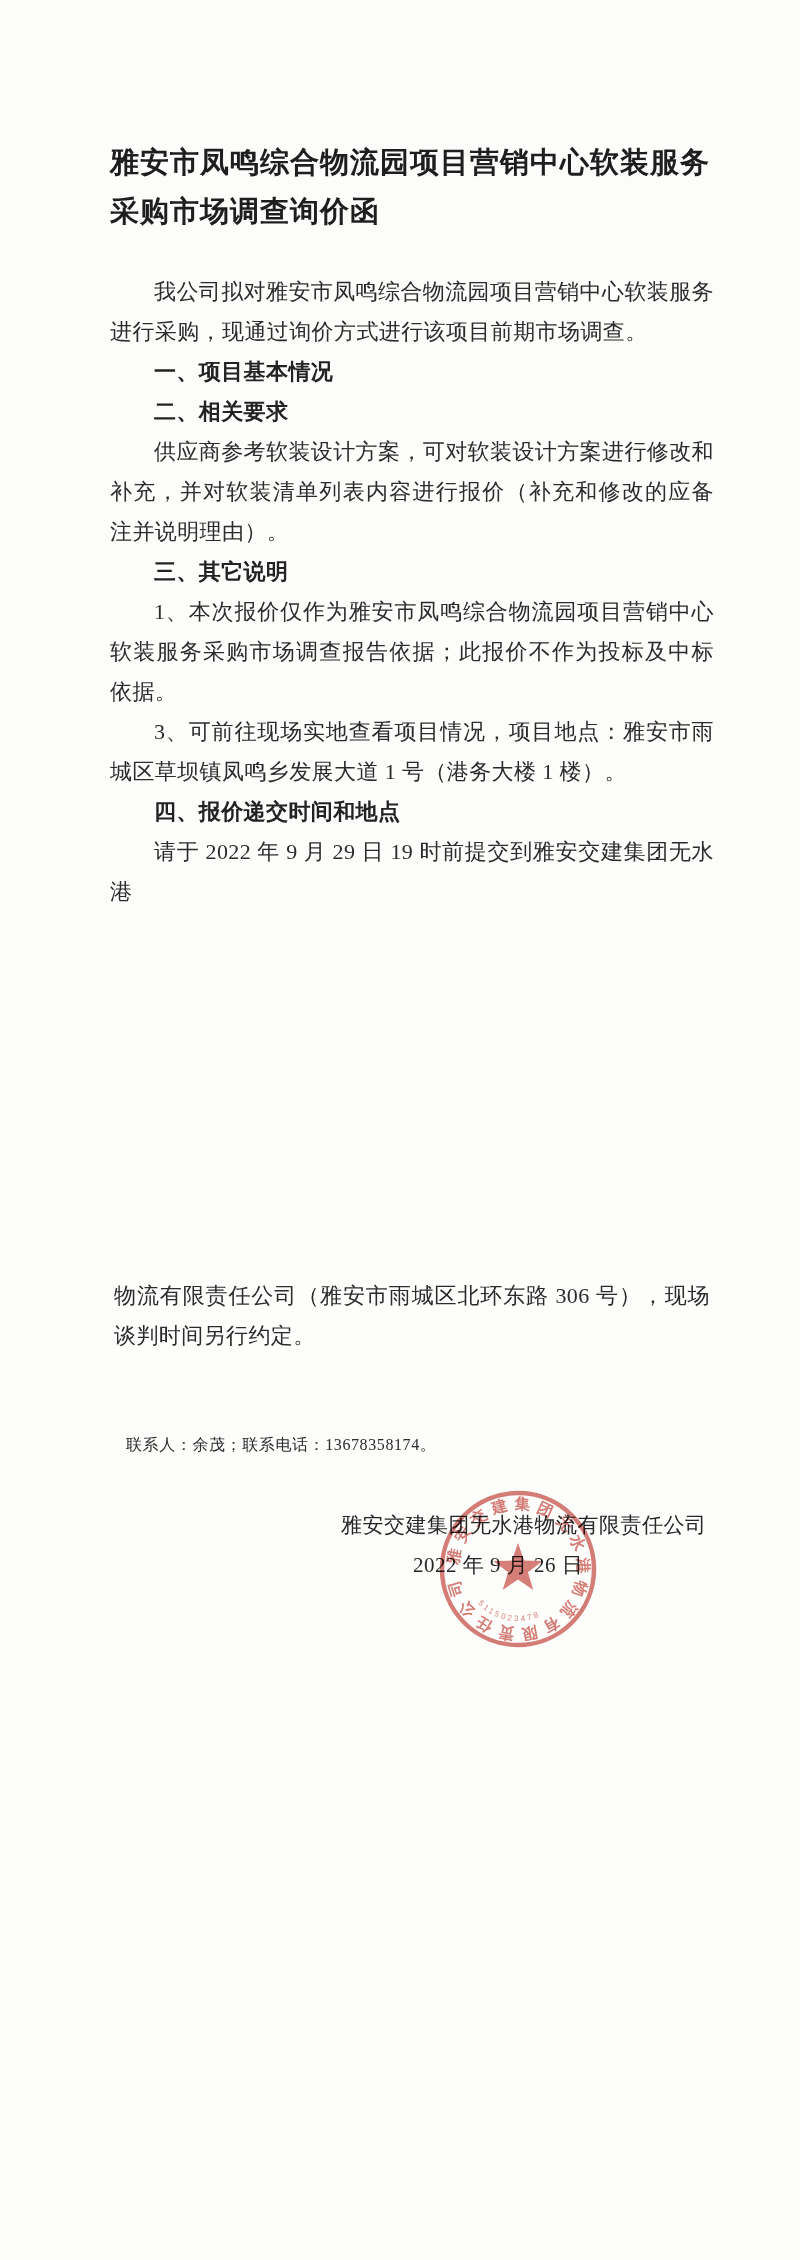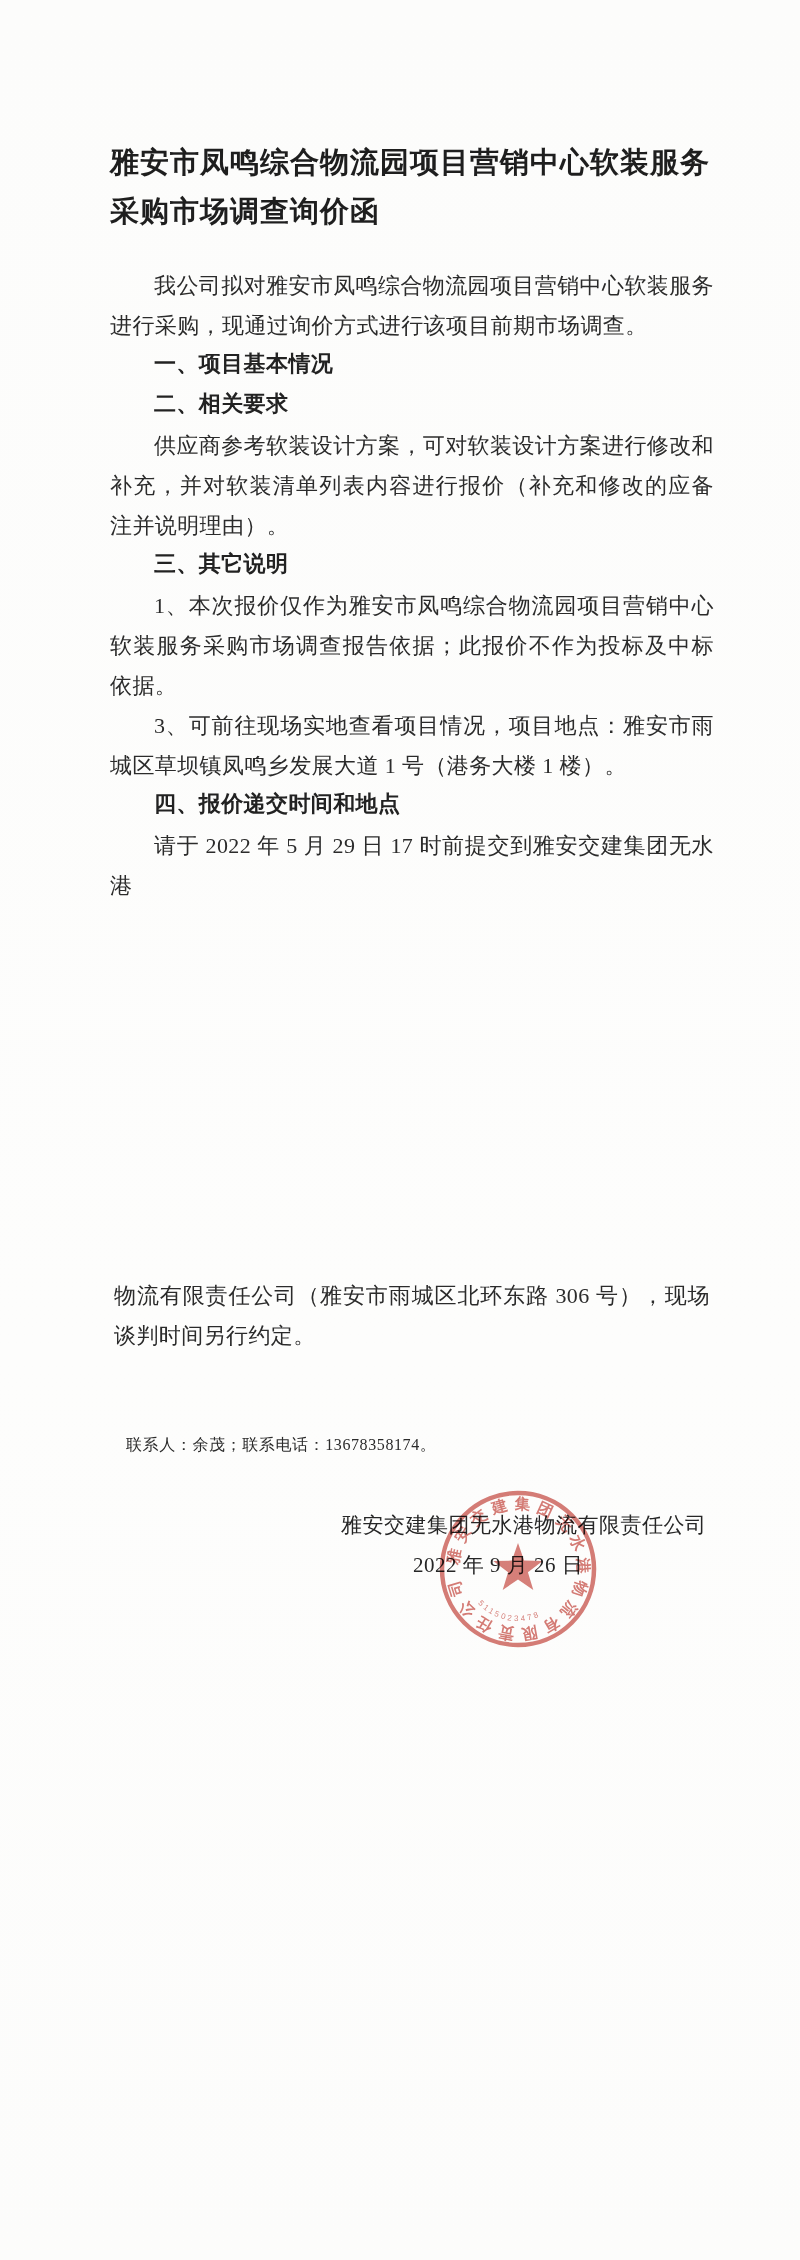--- a/index.html
+++ b/index.html
@@ -19,34 +19,34 @@
   .doc-title{
     position:absolute;left:110px;width:604px;top:138px;
     font-weight:bold;
     font-size:29px;
     line-height:49px;
     letter-spacing:1px;
     color:#1e1e1e;
   }
   
   .body-col{
-    position:absolute;left:110px;width:604px;top:266px;
+    position:absolute;left:110px;width:604px;top:272px;
     font-size:22px;
     line-height:40px;
     letter-spacing:0.4px;
     text-align:justify;
   }
   .body-col p{margin:0;text-indent:2em;}
   .body-col h3{
     margin:0;
     font-size:22px;
     line-height:40px;
     text-indent:2em;
     font-weight:bold;
-    font-family:Liberation Mono, monospace;
+    font-family:Liberation Serif, serif;
     color:#222;
   }
   
   .continuation{
     position:absolute;left:110px;width:604px;top:1272px;
     font-size:22px;line-height:40px;letter-spacing:0.4px;
     text-align:justify;
   }
   .continuation p{margin:4px;}
   .contact-line{
@@ -86,21 +86,21 @@
     <h3>一、项目基本情况</h3>
 
     <h3>二、相关要求</h3>
     <p>供应商参考软装设计方案，可对软装设计方案进行修改和补充，并对软装清单列表内容进行报价（补充和修改的应备注并说明理由）。</p>
 
     <h3>三、其它说明</h3>
     <p>1、本次报价仅作为雅安市凤鸣综合物流园项目营销中心软装服务采购市场调查报告依据；此报价不作为投标及中标依据。</p>
     <p>3、可前往现场实地查看项目情况，项目地点：雅安市雨城区草坝镇凤鸣乡发展大道 1 号（港务大楼 1 楼）。</p>
 
     <h3>四、报价递交时间和地点</h3>
-    <p>请于 2022 年 5 月 29 日 17 时前提交到雅安交建集团无水港</p>
+    <p>请于 2022 年 9 月 29 日 19 时前提交到雅安交建集团无水港</p>
   </div>
 
   <div class="continuation">
     <p>物流有限责任公司（雅安市雨城区北环东路 306 号），现场谈判时间另行约定。</p>
   </div>
 
   <div class="contact-line">
     <p>联系人：余茂；联系电话：13678358174。</p>
   </div>
 

